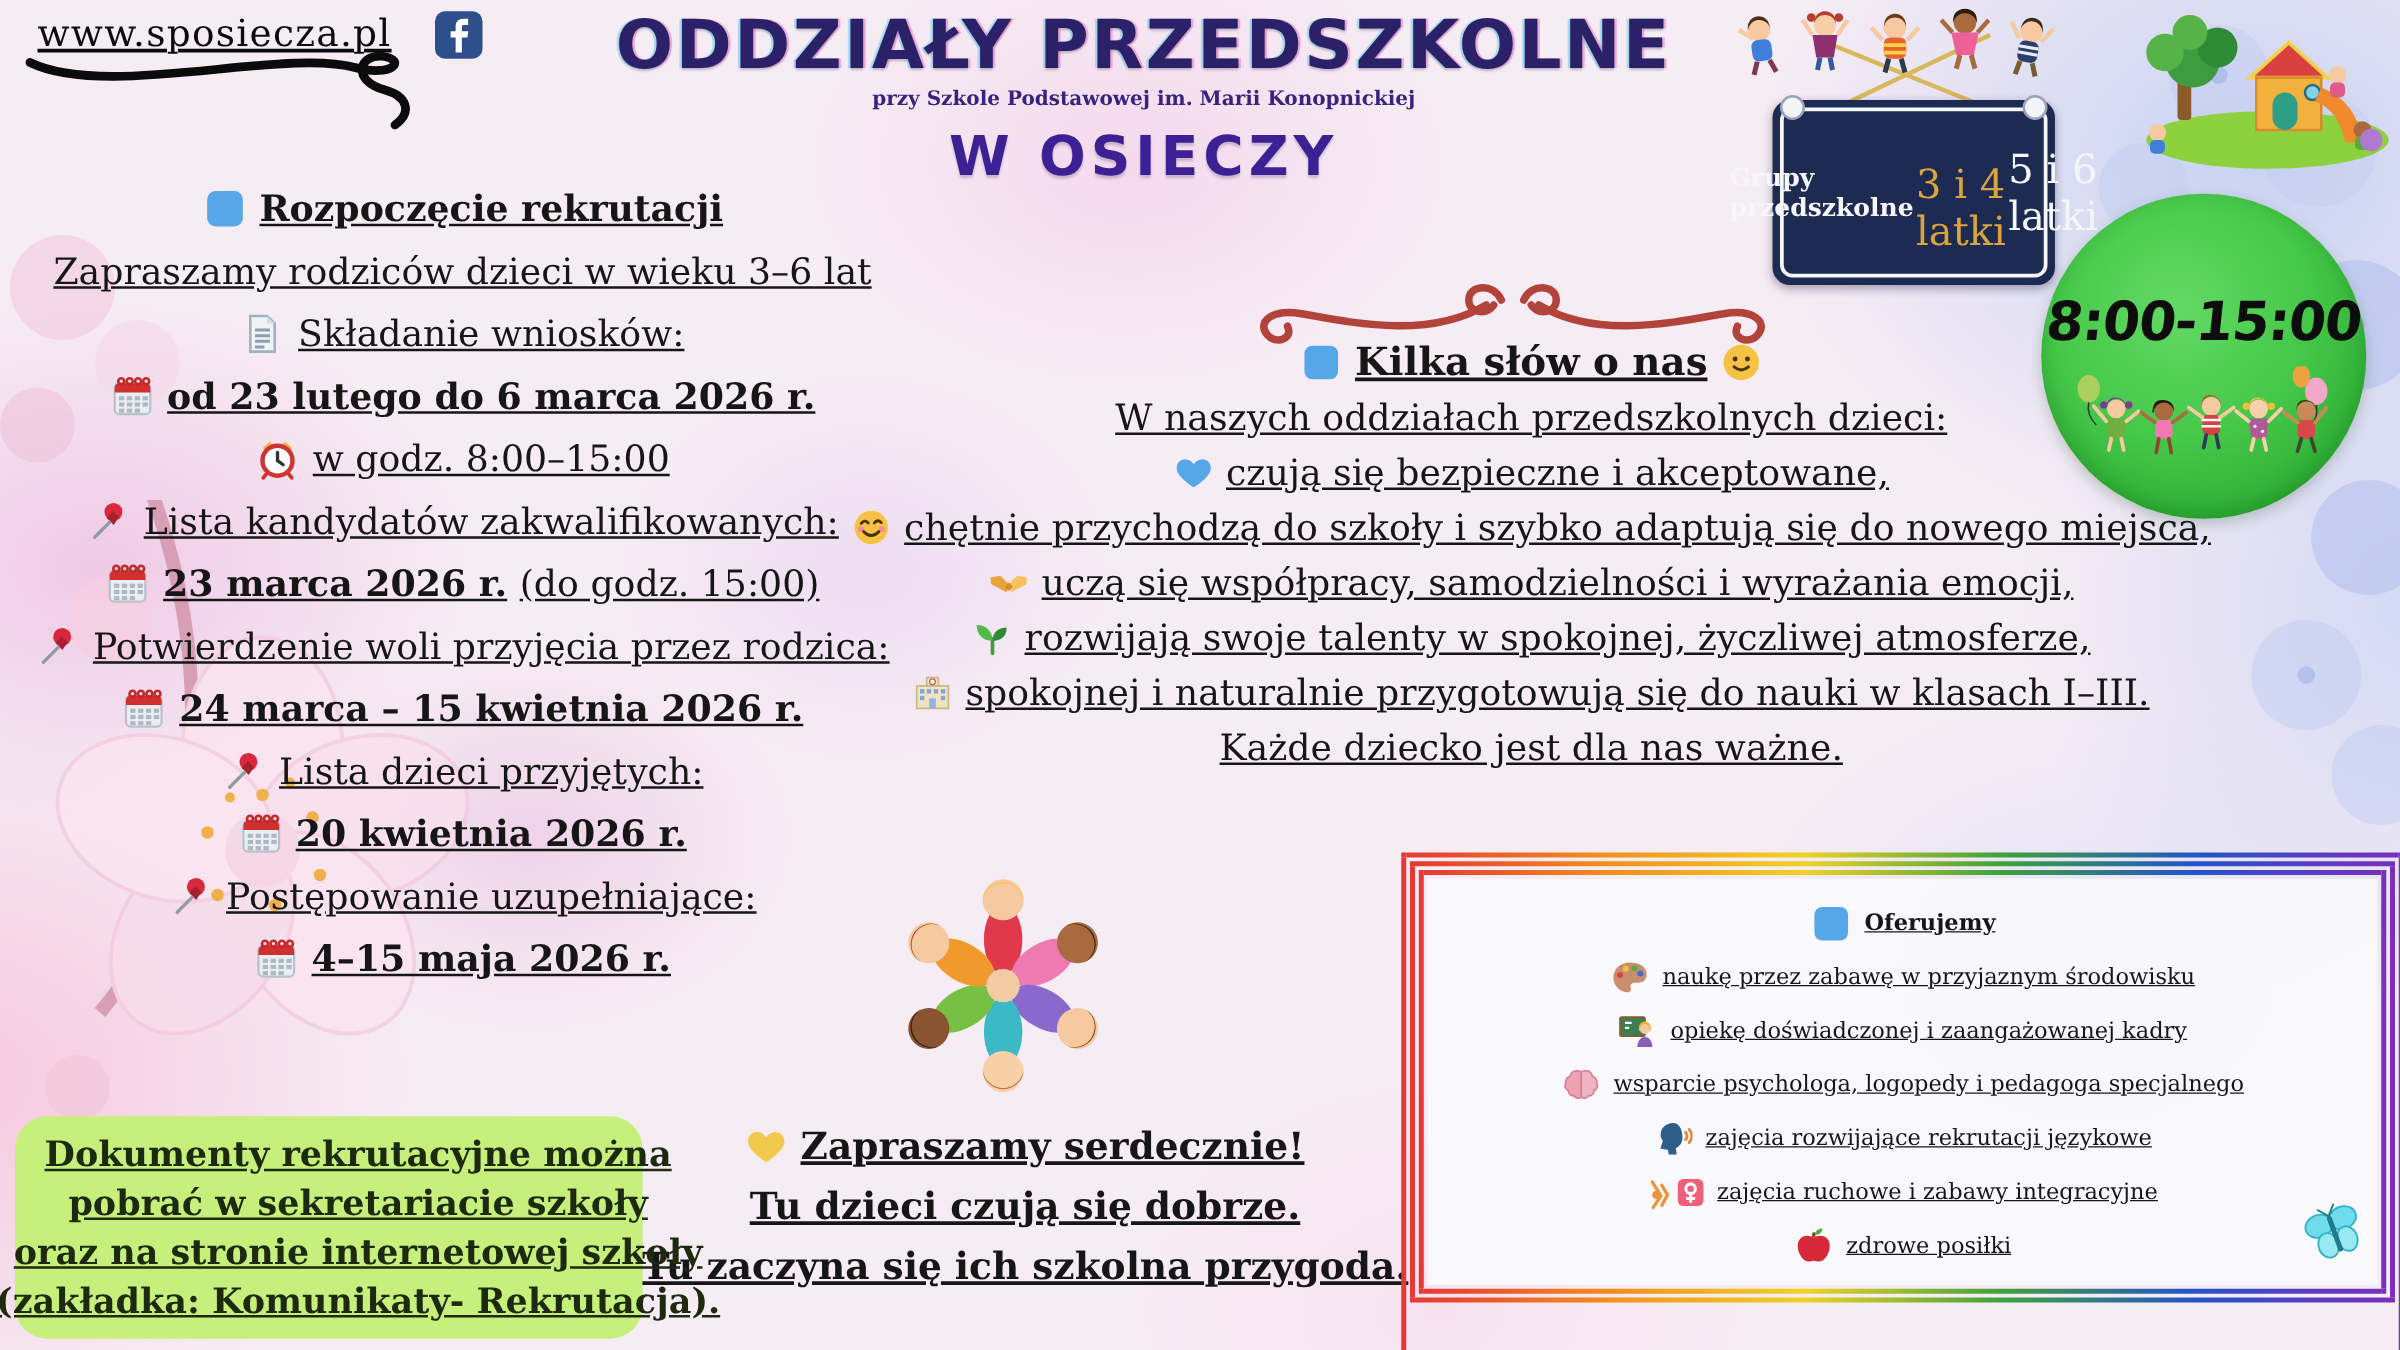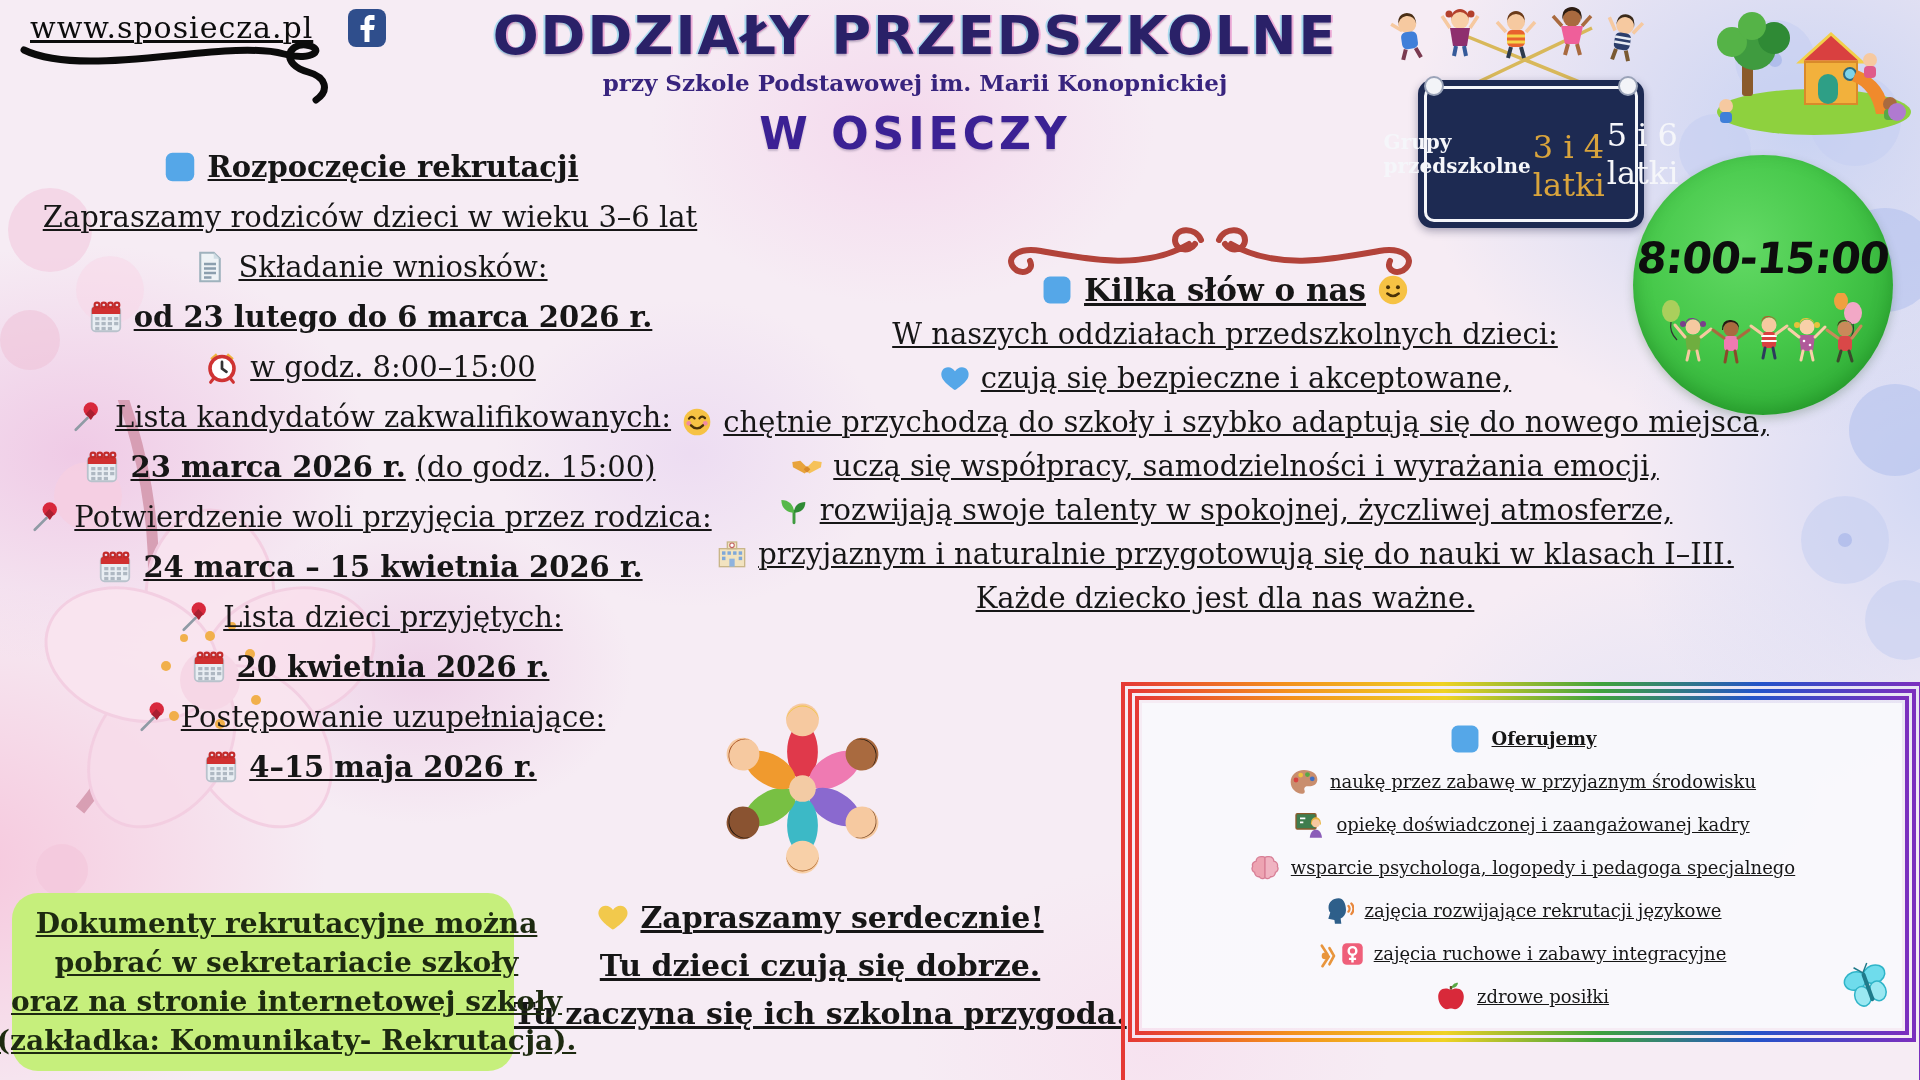--- a/index.html
+++ b/index.html
@@ -22,21 +22,21 @@
   
   .site-link{left:30px;top:10px;font-size:30px;color:#0c0c0c;text-decoration:underline;letter-spacing:1px;z-index:5;}
   .fb{left:347px;top:8px;z-index:5;}
   .swoosh{left:16px;top:36px;z-index:4;}
   
   .hdr{left:420px;top:4px;width:990px;text-align:center;z-index:5;}
   .hdr-title{
     font-family:"DejaVu Sans","Liberation Sans",sans-serif;font-weight:900;font-size:54px;letter-spacing:2px;
     color:#2a2168;text-shadow:2px 0 0 rgba(226,64,170,.35),-2px 0 0 rgba(64,200,235,.4),0 2px 2px rgba(20,10,60,.25);
   }
-  .hdr-sub{font-size:23px;font-weight:700;color:#38247e;margin-top:2px;}
+  .hdr-sub{font-size:16px;font-weight:700;color:#38247e;margin-top:2px;}
   .hdr-loc{
     font-family:"DejaVu Sans","Liberation Sans",sans-serif;font-weight:900;font-size:44px;letter-spacing:4px;
     color:#3b2194;margin-top:12px;text-shadow:0 2px 2px rgba(20,10,60,.2);
   }
   
   .row{display:flex;justify-content:center;align-items:center;gap:10px;}
   .row .ic{flex:0 0 auto;display:inline-flex;}
   .row .ic svg{display:block;}
   .t{white-space:nowrap;text-decoration:underline;}
   .b{font-weight:700;}
@@ -498,21 +498,21 @@
                 <rect x="4.5" y="10" width="2.6" height="2.6"></rect>
                 <rect x="8.6" y="10" width="2.6" height="2.6"></rect>
                 <rect x="12.8" y="10" width="2.6" height="2.6"></rect>
                 <rect x="17" y="10" width="2.6" height="2.6"></rect>
                 <rect x="4.5" y="14" width="2.6" height="2.6"></rect>
                 <rect x="17" y="14" width="2.6" height="2.6"></rect>
               </g>
               <rect x="10" y="15.5" width="4" height="6" fill="#8fb3de"></rect>
             </svg>
           </span>
-          <span class="t">przyjaznym i naturalnie przygotowują się do nauki w klasach I–III.</span>
+          <span class="t">spokojnej i naturalnie przygotowują się do nauki w klasach I–III.</span>
         </div>
         <div class="row">
           <span class="t">Każde dziecko jest dla nas ważne.</span>
         </div>
       </div>
   </div>
 
   <svg class="abs friends" width="205" height="205" viewBox="0 0 200 200">
     <g>
       <g transform="rotate(0 100 100)">

